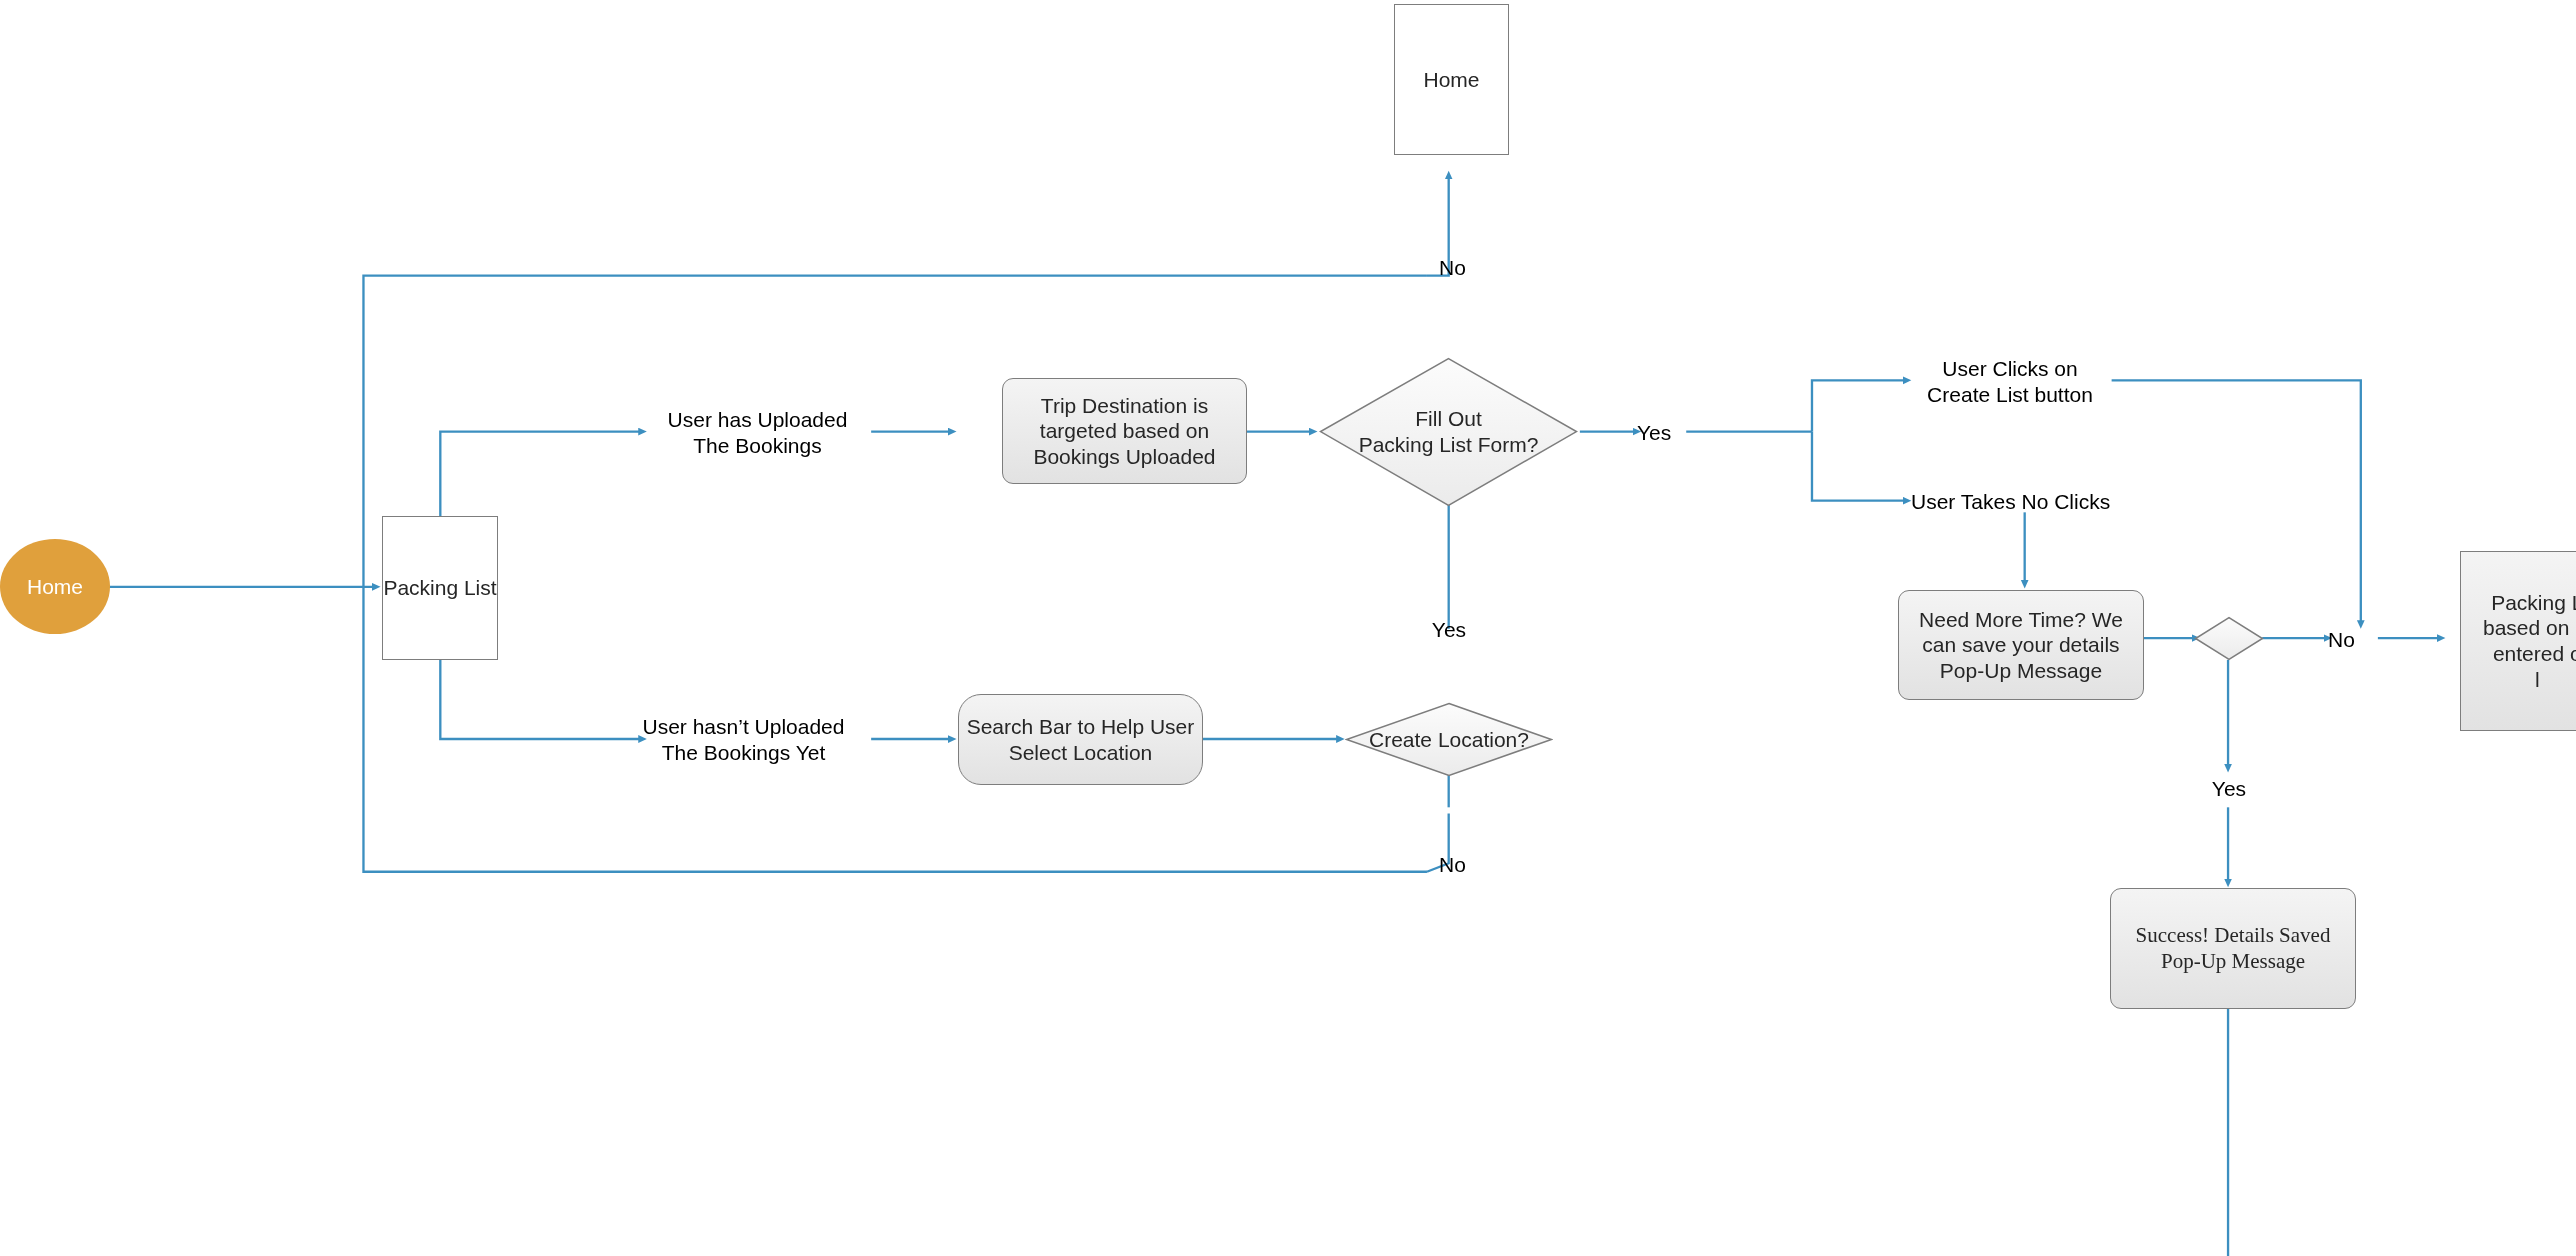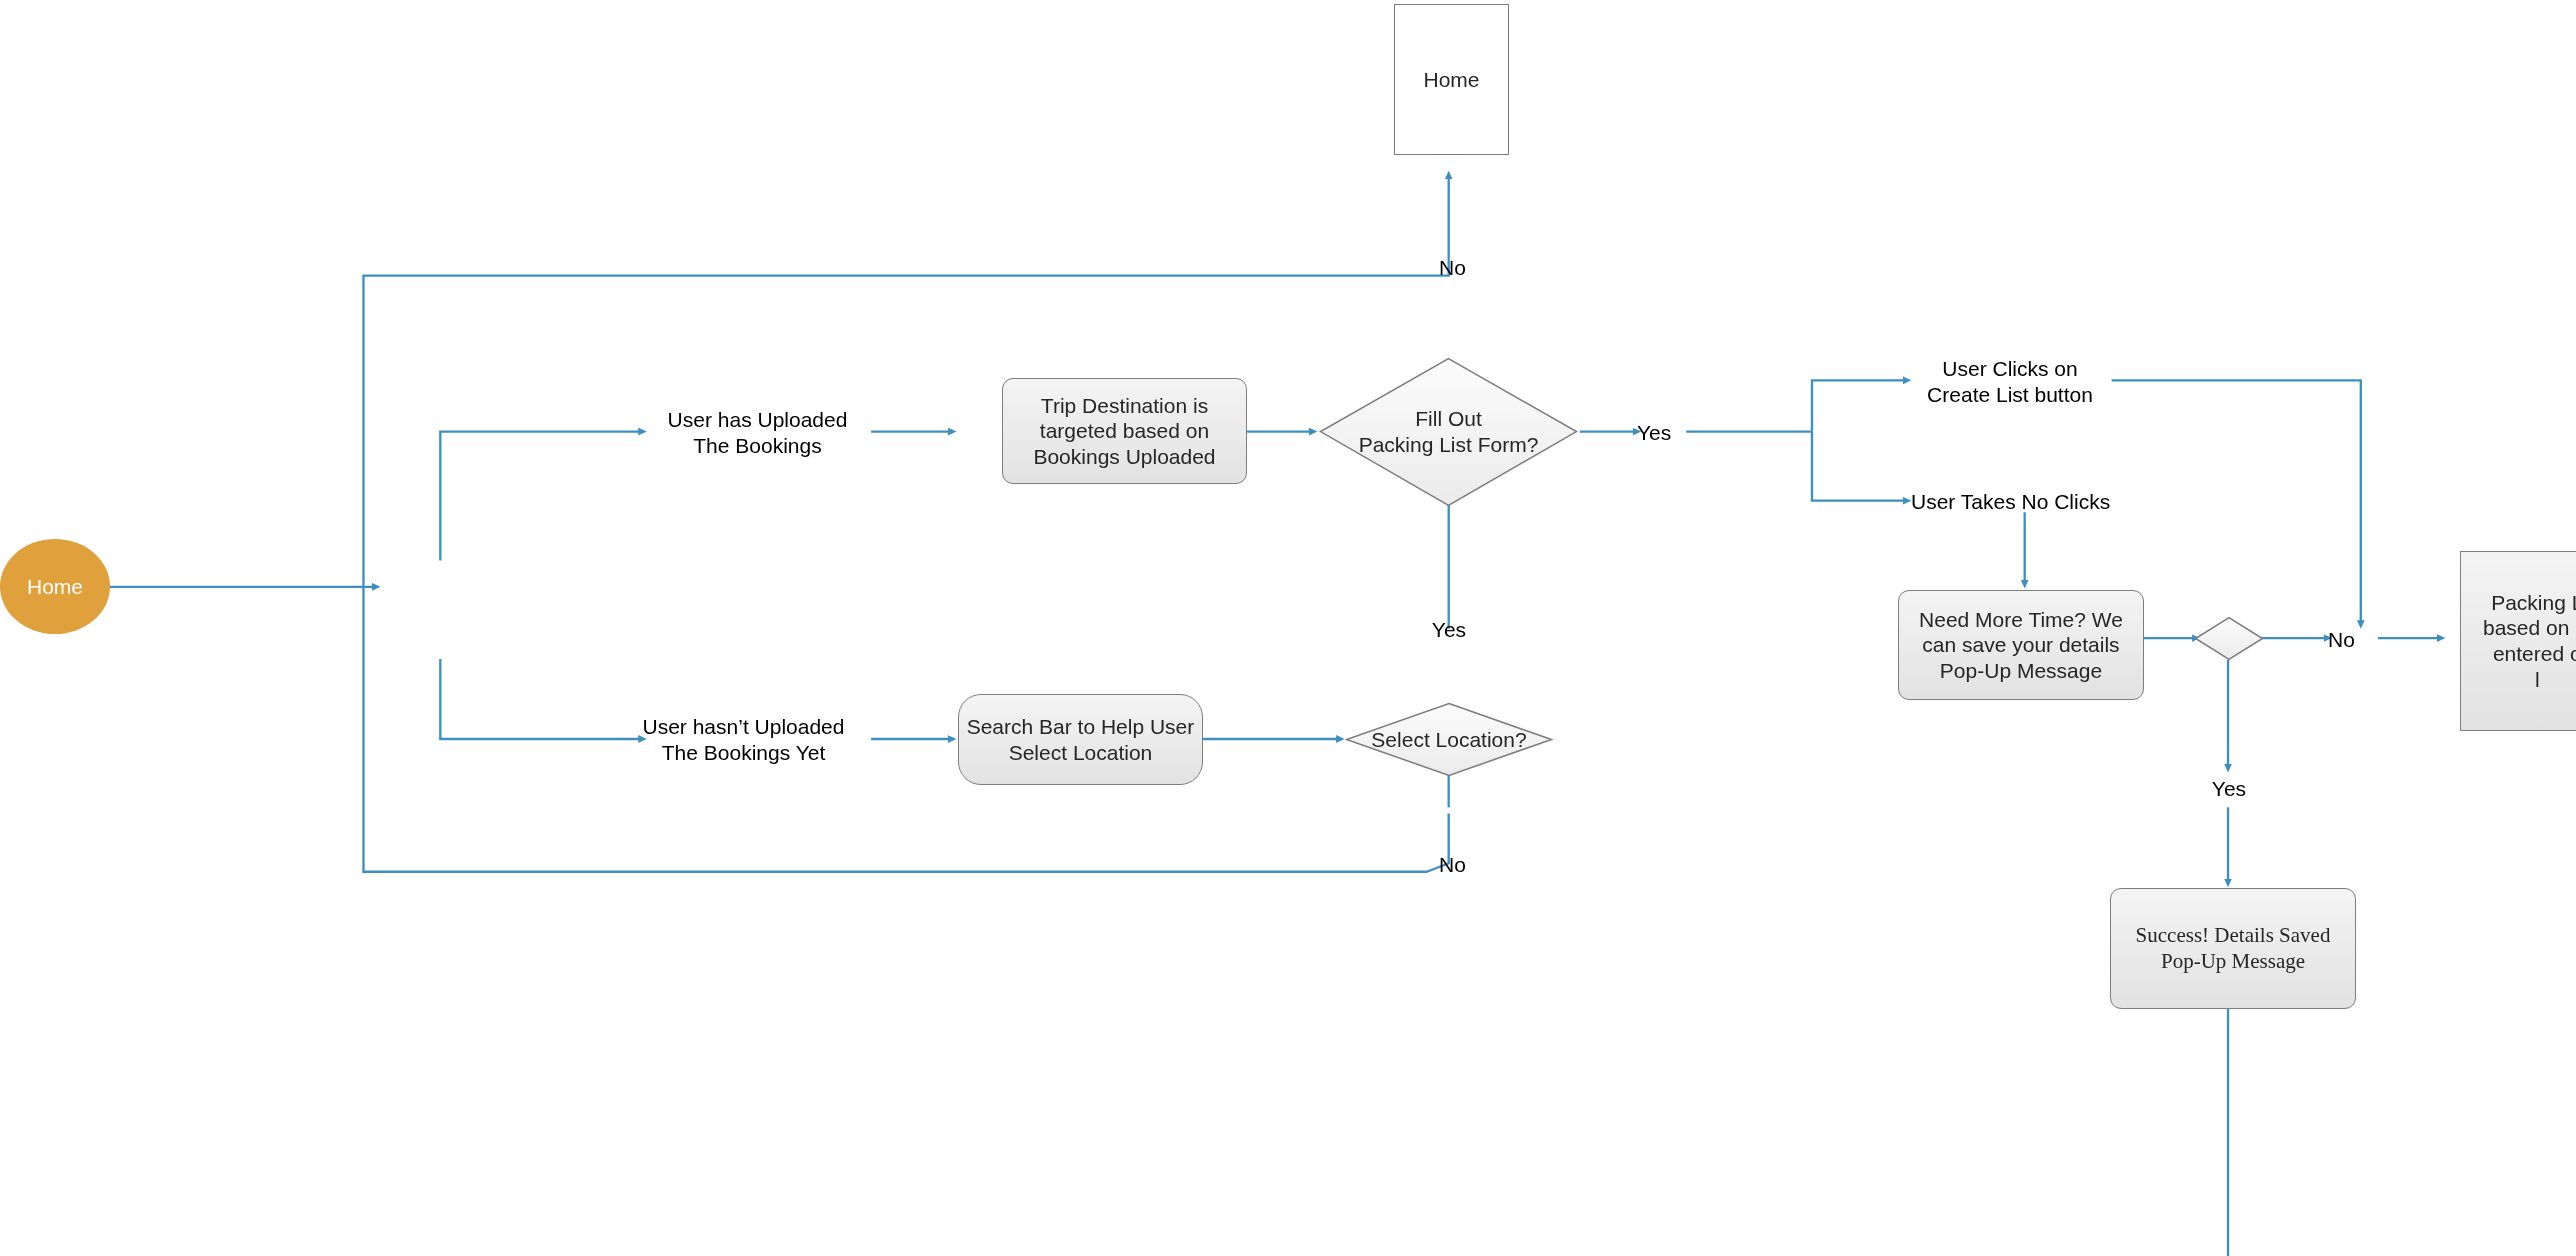--- a/index.html
+++ b/index.html
@@ -164,20 +164,23 @@
   </svg>
 
   <div class="node oval-node" style="left:0px; top:539px; width:110px; height:95px;">
     <span>Home</span>
   </div>
 
   <div class="node rect-node" style="left:1394px; top:3.9px; width:115px; height:151px;">
     <span>Home</span>
   </div>
 
+  <div class="node rect-node" style="left:382px; top:516px; width:116px; height:144px;">
+    <span>Packing List</span>
+  </div>
 
   <div class="node round-node" style="left:958px; top:378px; width:245px; height:106px;margin-left:44px;">
     <span>Trip Destination is
 targeted based on
 Bookings Uploaded</span>
   </div>
 
   <div class="node round-node" style="left:958px; top:694px; width:245px; height:91px;border-radius:23px;">
     <span>Search Bar to Help User
 Select Location</span>
@@ -188,21 +191,21 @@
       <polygon points="167,2 332,96 167,191 2,96" fill="url(#dgrad)" stroke="#7d7d7d" stroke-width="2"></polygon>
     </svg>
     <span class="dlabel">Fill Out
 Packing List Form?</span>
   </div>
 
   <div class="node diamond-node" style="left:1345px; top:702px; width:208px; height:75px;">
     <svg class="dshape" viewBox="0 0 268 96" preserveAspectRatio="none">
       <polygon points="134,2 266,48 134,94 2,48" fill="url(#dgrad)" stroke="#7d7d7d" stroke-width="2"></polygon>
     </svg>
-    <span class="dlabel">Select Location?</span>
+    <span class="dlabel">Create Location?</span>
   </div>
 
   <div class="node diamond-node" style="left:2194px; top:616px; width:70px; height:45px;">
     <svg class="dshape" viewBox="0 0 90 58" preserveAspectRatio="none">
       <polygon points="45,2 88,29 45,56 2,29" fill="url(#dgrad)" stroke="#7d7d7d" stroke-width="2"></polygon>
     </svg>
     <span class="dlabel"></span>
   </div>
 
   <div class="node round-node" style="left:1898px; top:590px; width:246px; height:110px;">

